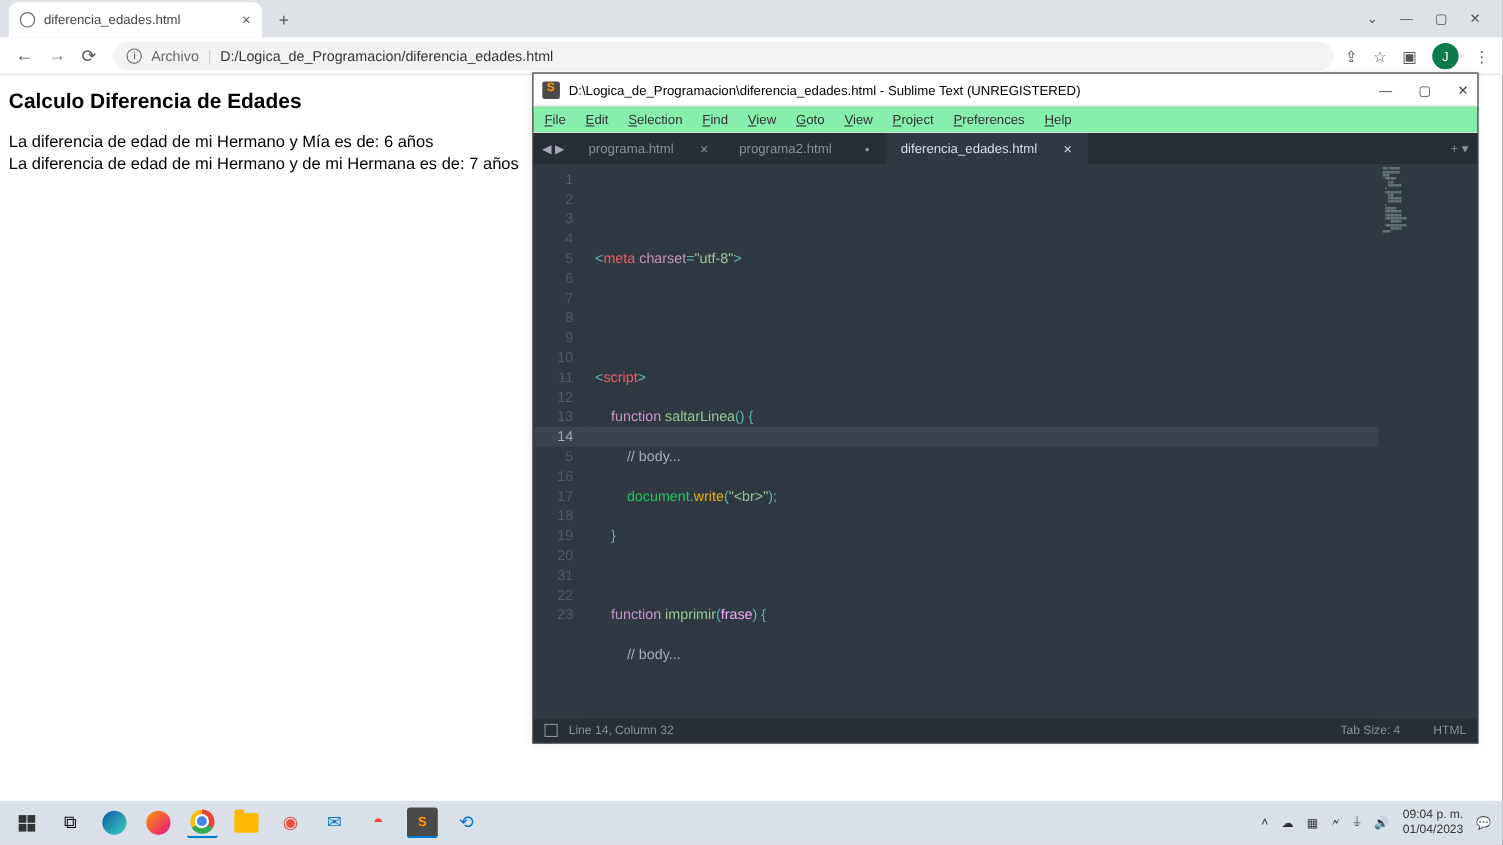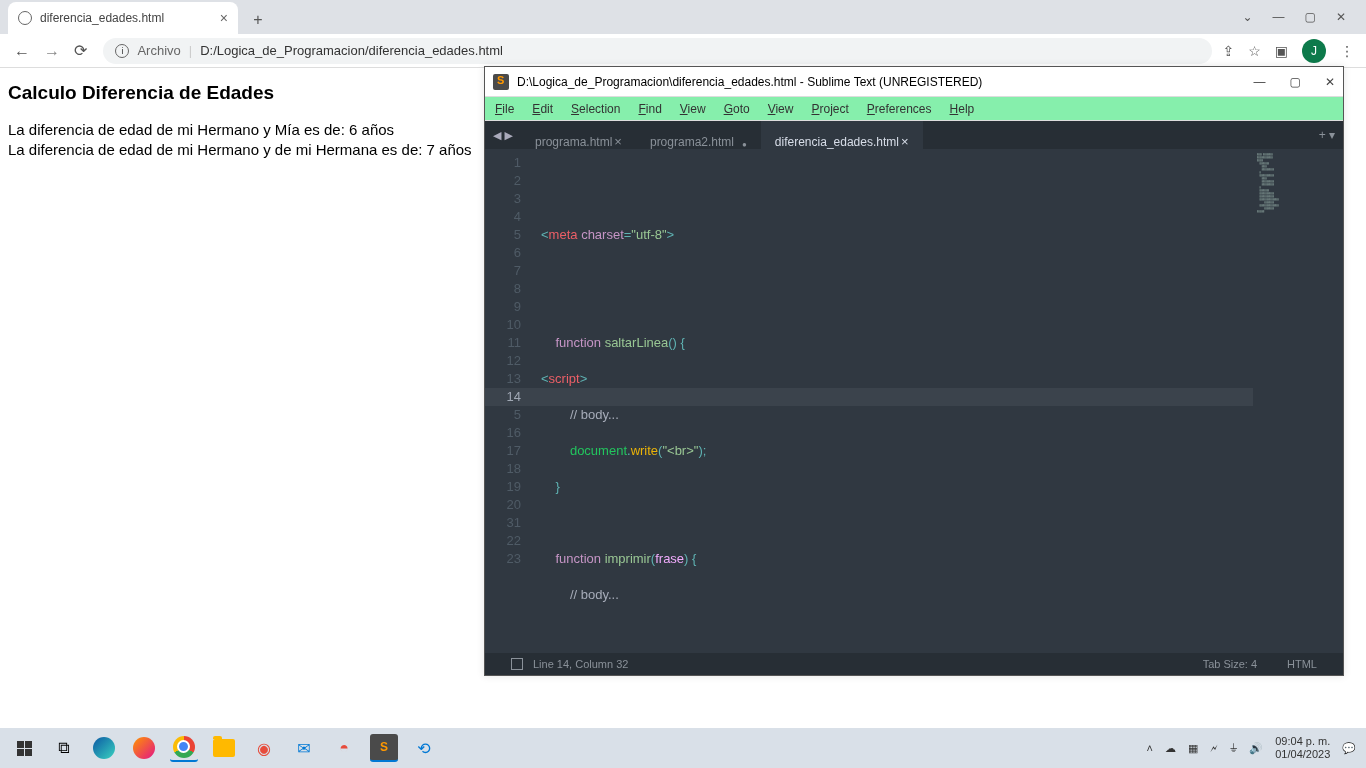--- a/index.html
+++ b/index.html
@@ -32,34 +32,34 @@
 .sublime{position:absolute;left:484px;top:66px;width:860px;height:610px;background:#303841;border:1px solid #555;display:flex;flex-direction:column;box-shadow:0 0 8px rgba(0,0,0,.1)}
 .st-title{height:30px;background:#fff;display:flex;align-items:center;padding:0 8px;gap:8px;font-size:12px;border-bottom:1px solid #ddd}
 .st-logo{width:16px;height:16px;background:#4a4a4a;border-radius:2px;position:relative}
 .st-logo:before{content:"S";position:absolute;color:#ff9800;font-size:11px;font-weight:bold;left:4px;top:0}
 .st-winctl{margin-left:auto;display:flex;gap:24px;font-size:12px;color:#444}
 .st-menu{height:24px;background:#86efac;display:flex;align-items:center;padding:0 10px;gap:18px;font-size:12px;color:#333;border-bottom:1px solid #ddd}
 .st-menu span{position:relative}
 .st-menu .u:first-letter{text-decoration:underline}
 .st-tabs{height:28px;background:#272e35;display:flex;align-items:stretch}
 .st-tabarr{display:flex;align-items:center;color:#aab;padding:0 8px;gap:6px;font-size:11px}
-.st-tab{display:flex;align-items:flex-end;padding:0 14px;gap:2px;color:#8a9199;font-size:12px;cursor:pointer}
+.st-tab{display:flex;align-items:center;padding:0 14px;gap:24px;color:#8a9199;font-size:12px;cursor:pointer}
 .st-tab.active{background:#303841;color:#d8dee9}
 .st-tab.mod:after{content:"●";margin-left:6px;font-size:8px;color:#8a9199}
 .st-tab .x{font-size:13px}
 .st-tabs .right{margin-left:auto;display:flex;color:#8a9199;padding:0 8px;align-items:center;gap:8px;font-size:12px}
 .st-body{flex:1;display:flex;position:relative;overflow:hidden;background:#303841}
 .gutter{width:46px;background:#303841;text-align:right;padding:5px 10px 0 0;color:#4f5b66;font-family:Consolas,monospace;font-size:13px;line-height:18px;border-right:0}
 .gutter .hl{background:#3b434c;color:#a0a8b4;margin-right:-10px;padding-right:10px}
 .code{flex:1;padding:5px 0 0 10px;font-family:Consolas,monospace;font-size:13px;line-height:18px;color:#d8dee9;white-space:pre;position:relative}
 .code .r{display:block;height:18px}
 .code .hlrow{background:#3b434c;position:absolute;left:0;right:0;height:18px;top:239px;z-index:0}
 .code .content{position:relative;z-index:1}
 .minimap{width:90px;background:#303841;padding:4px;font-size:2px;line-height:3px;color:#677;white-space:pre;font-family:monospace}
-.st-status{height:22px;background:#272e35;display:flex;align-items:center;padding:0 26px;color:#8a9199;font-size:11px;gap:10px}
+.st-status{height:22px;background:#272e35;display:flex;align-items:center;padding:0 10px;color:#8a9199;font-size:11px;gap:10px}
 .st-status .sq{width:12px;height:12px;border:1px solid #8a9199}
 .st-status .right{margin-left:auto;display:flex;gap:30px}
 
 
 .kw{color:#c695c6}.tag{color:#ec5f67}.attr{color:#c695c6}.str{color:#99c794}.fn{color:#eab308}.fname{color:#99c794}.param{color:#f0abfc}.cm{color:#a6acb9}.pn{color:#5fb3b3}.vname{color:#22c55e}
 
 
 .taskbar{position:absolute;left:0;bottom:0;width:100%;height:40px;background:#d9e0e8;display:flex;align-items:center;padding:0 10px;gap:12px}
 .tb-icon{width:28px;height:28px;display:flex;align-items:center;justify-content:center;font-size:16px;border-radius:3px}
 .tb-tray{margin-left:auto;display:flex;align-items:center;gap:12px;font-size:11px;color:#333}
@@ -184,22 +184,22 @@
         <div>22</div>
         <div></div>
         <div>23</div>
     </div>
     <div class="code">
       <div class="hlrow"></div>
       <div class="content">
 <span class="r"><span class="pn">&lt;</span><span class="tag">meta</span> <span class="attr">charset</span><span class="pn">=</span><span class="str">"utf-8"</span><span class="pn">&gt;</span></span>
 <span class="r"></span>
 <span class="r"></span>
+<span class="r"><span class="pn">&lt;</span><span class="tag">script</span><span class="pn">&gt;</span></span>
 <span class="r">    <span class="kw">function</span> <span class="fname">saltarLinea</span><span class="pn">()</span> <span class="pn">{</span></span>
-<span class="r"><span class="pn">&lt;</span><span class="tag">script</span><span class="pn">&gt;</span></span>
 <span class="r">        <span class="cm">// body...</span></span>
 <span class="r">        <span class="vname">document</span><span class="pn">.</span><span class="fn">write</span><span class="pn">(</span><span class="str">"&lt;br&gt;"</span><span class="pn">);</span></span>
 <span class="r">    <span class="pn">}</span></span>
 <span class="r"></span>
 <span class="r">    <span class="kw">function</span> <span class="fname">imprimir</span><span class="pn">(</span><span class="param">frase</span><span class="pn">)</span> <span class="pn">{</span></span>
 <span class="r">        <span class="cm">// body...</span></span>
 
 
 
 

